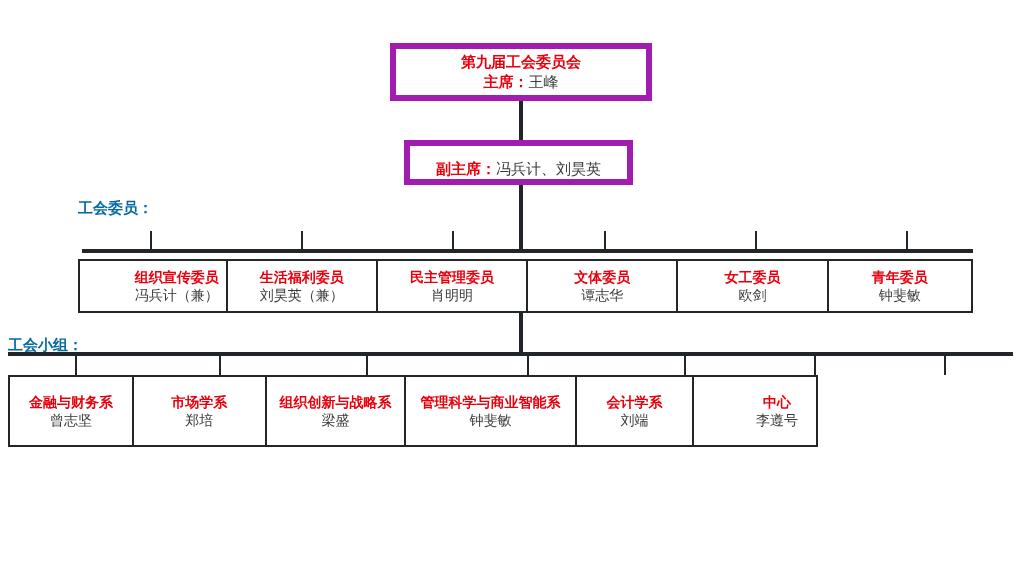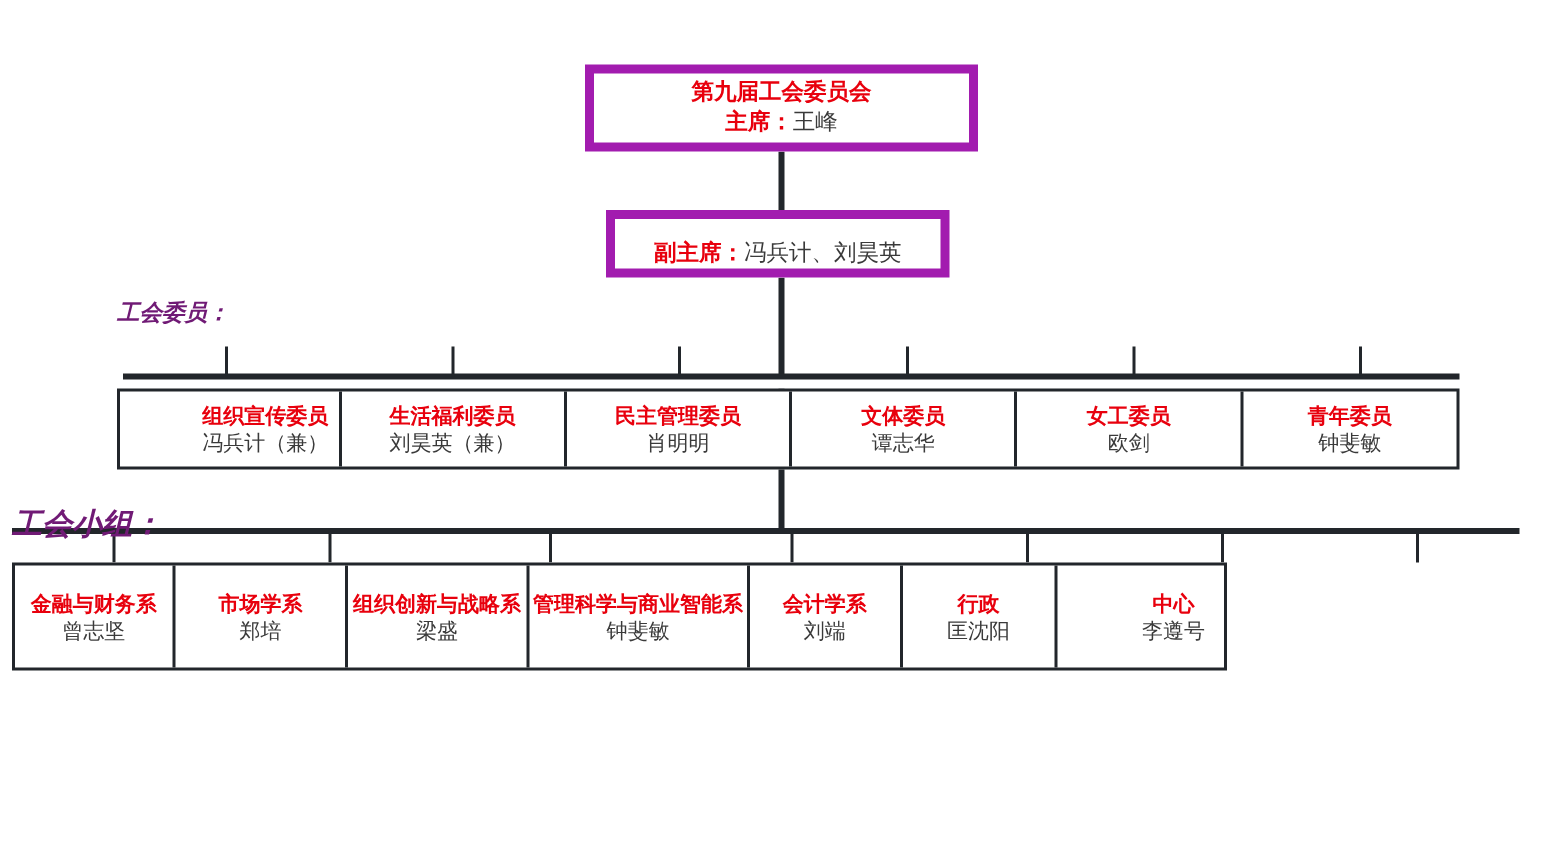--- a/index.html
+++ b/index.html
@@ -39,25 +39,24 @@
     font-weight: bold;
   }
   .name-black {
     color: #3a3a3a;
     font-weight: normal;
   }
 
   
   .side-label {
     position: absolute;
-    color: #701a75;
+    color: #0369a1;
     font-weight: bold;
     white-space: nowrap;
     z-index: 5;
-    font-style: italic;
   }
 
   
   .v-line {
     position: absolute;
     background: #22262b;
     z-index: 1;
   }
   .h-line {
     position: absolute;
@@ -142,21 +141,21 @@
       <div class="box-line name-black">欧剑</div>
     </div>
     <div class="row-cell" style="width:143px;">
       <div class="box-line title-red">青年委员</div>
       <div class="box-line name-black">钟斐敏</div>
     </div>
   </div>
 
   <div class="v-line" style="left:519px; top:259px; width:4px; height:95px;"></div>
 
-  <div class="side-label" style="left:8px; top:336px; font-size:20px;">工会小组：</div>
+  <div class="side-label" style="left:8px; top:336px; font-size:15px;">工会小组：</div>
 
   <div class="h-line" style="left:8px; top:352px; width:1005px; height:4px;"></div>
 
   <div class="v-line" style="left:75px; top:352px; width:2px; height:23px;"></div>
   <div class="v-line" style="left:219px; top:352px; width:2px; height:23px;"></div>
   <div class="v-line" style="left:366px; top:352px; width:2px; height:23px;"></div>
   <div class="v-line" style="left:527px; top:352px; width:2px; height:23px;"></div>
   <div class="v-line" style="left:684px; top:352px; width:2px; height:23px;"></div>
   <div class="v-line" style="left:814px; top:352px; width:2px; height:23px;"></div>
   <div class="v-line" style="left:944px; top:352px; width:2px; height:23px;"></div>
@@ -175,23 +174,19 @@
       <div class="box-line name-black">梁盛</div>
     </div>
     <div class="row-cell" style="width:186px;">
       <div class="box-line title-red">管理科学与商业智能系</div>
       <div class="box-line name-black">钟斐敏</div>
     </div>
     <div class="row-cell" style="width:128px;">
       <div class="box-line title-red">会计学系</div>
       <div class="box-line name-black">刘端</div>
     </div>
-    <div class="row-cell" style="width:130px;">
-      <div class="box-line title-red">行政</div>
-      <div class="box-line name-black">匡沈阳</div>
-    </div>
     <div class="row-cell" style="width:129px;padding-left:44px;">
       <div class="box-line title-red">中心</div>
       <div class="box-line name-black">李遵号</div>
     </div>
   </div>
 
 </div>
 
 </body></html>

